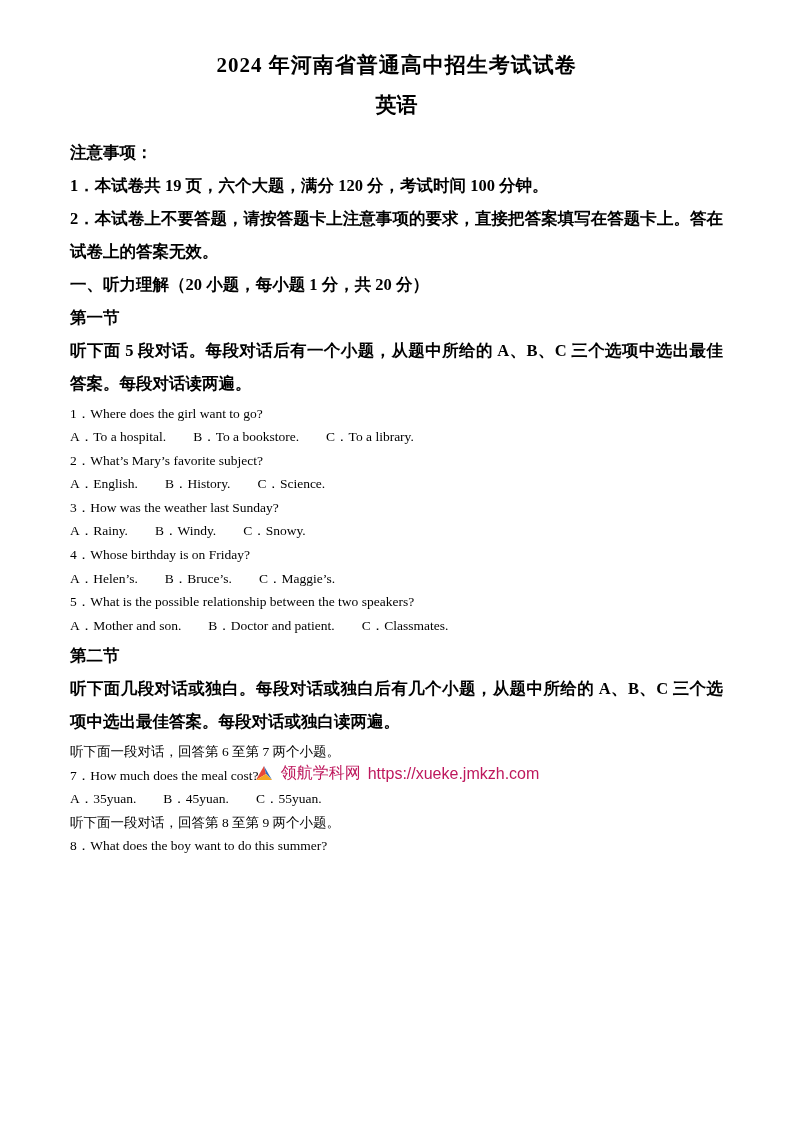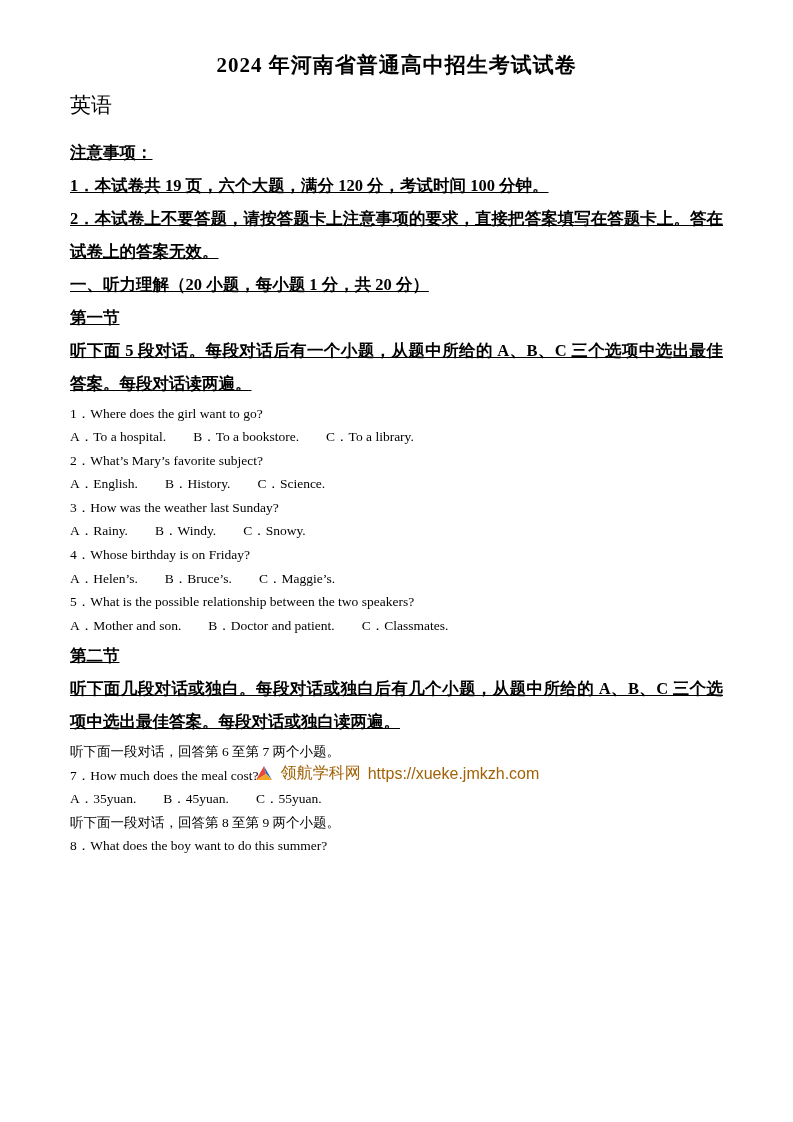--- a/index.html
+++ b/index.html
@@ -18,51 +18,50 @@
     position: relative;
   }
   .title {
     text-align: center;
     font-weight: 700;
     font-size: 21px;
     letter-spacing: 1px;
     line-height: 1.3;
   }
   .subtitle {
-    text-align: left;
-    font-weight: 400;
+    text-align: center;
+    font-weight: 700;
     font-size: 21px;
     margin-top: 13px;
     line-height: 1.3;
   }
   .content { margin-top: 16px; }
   .line { white-space: pre-wrap; }
   .line.bold {
     font-weight: 700;
     font-size: 16.5px;
     line-height: 2.0;
     text-align: justify;
-    text-decoration: underline;
   }
   .line.normal {
     font-weight: 400;
     font-size: 13.5px;
     line-height: 1.45;
     margin: 4px 0;
   }
   .footer {
     position: absolute;
     left: 0;
     right: 0;
     bottom: 24px;
     display: flex;
     justify-content: center;
     align-items: center;
     gap: 7px;
-    color: #a16207;
+    color: #be185d;
     font-size: 16px;
     font-family: "Liberation Sans", "DejaVu Sans", sans-serif;
   }
   .footer .logo {
     display: inline-flex;
     width: 20px;
     height: 20px;
   }
 </style>
 </head>

